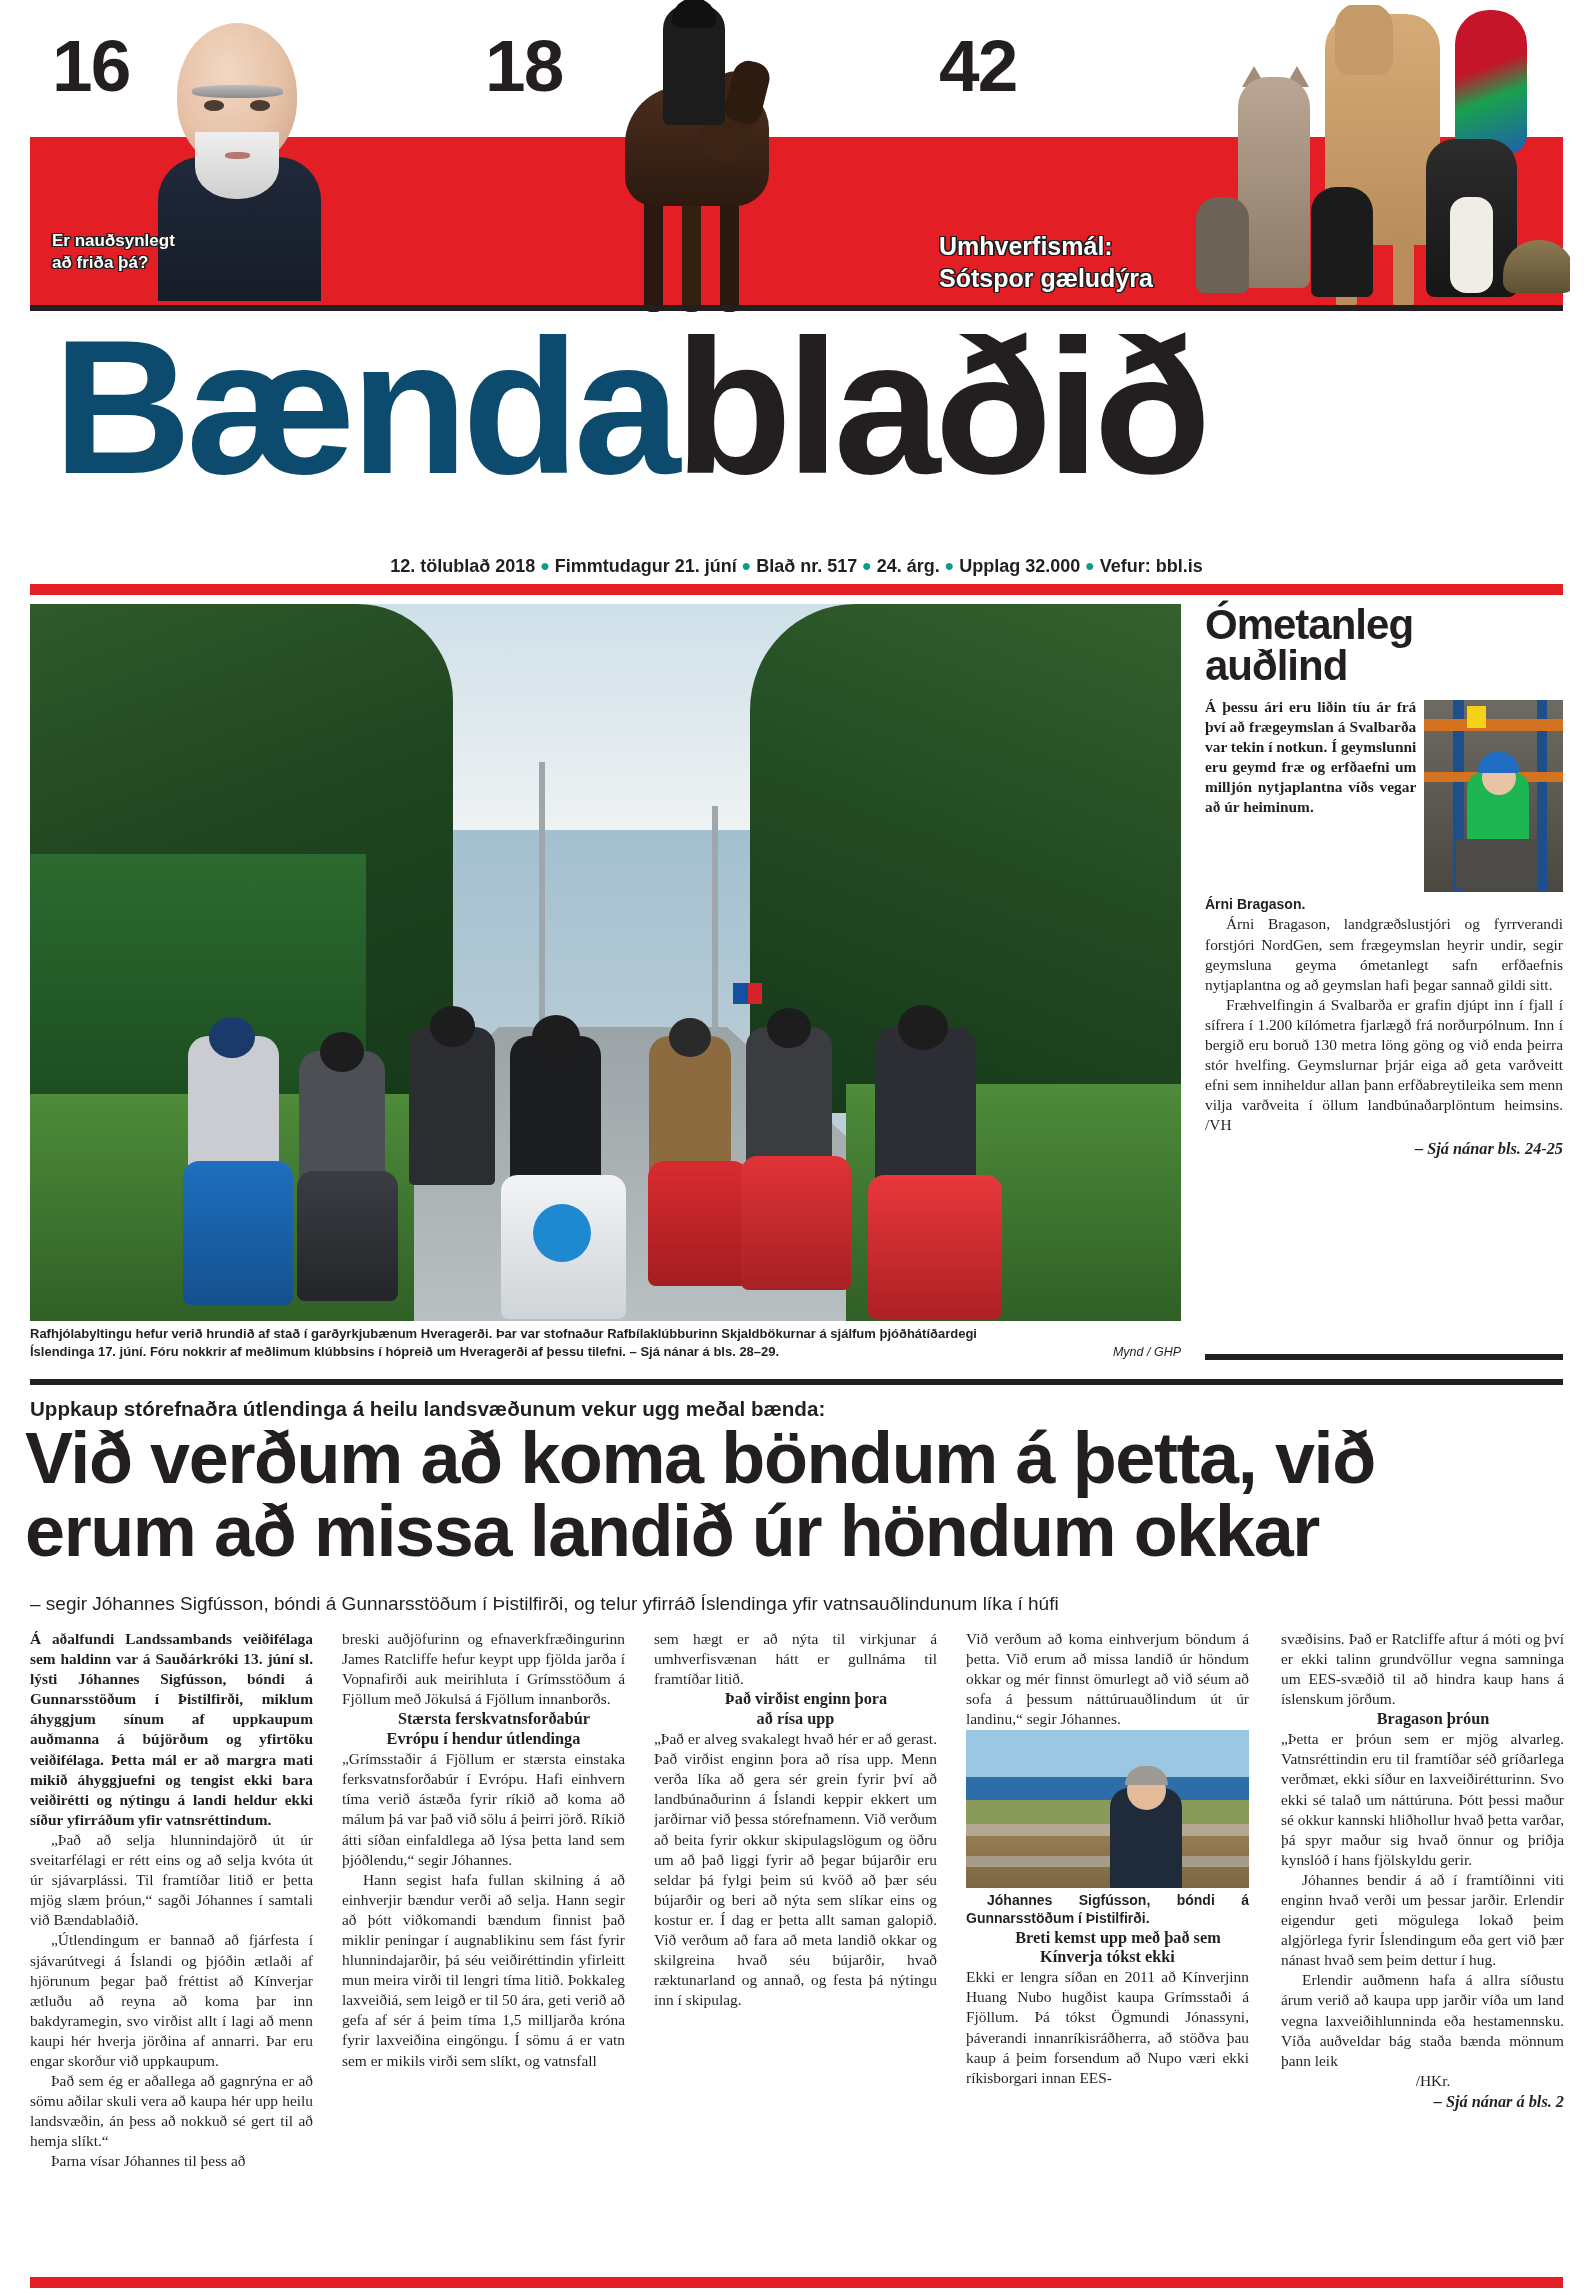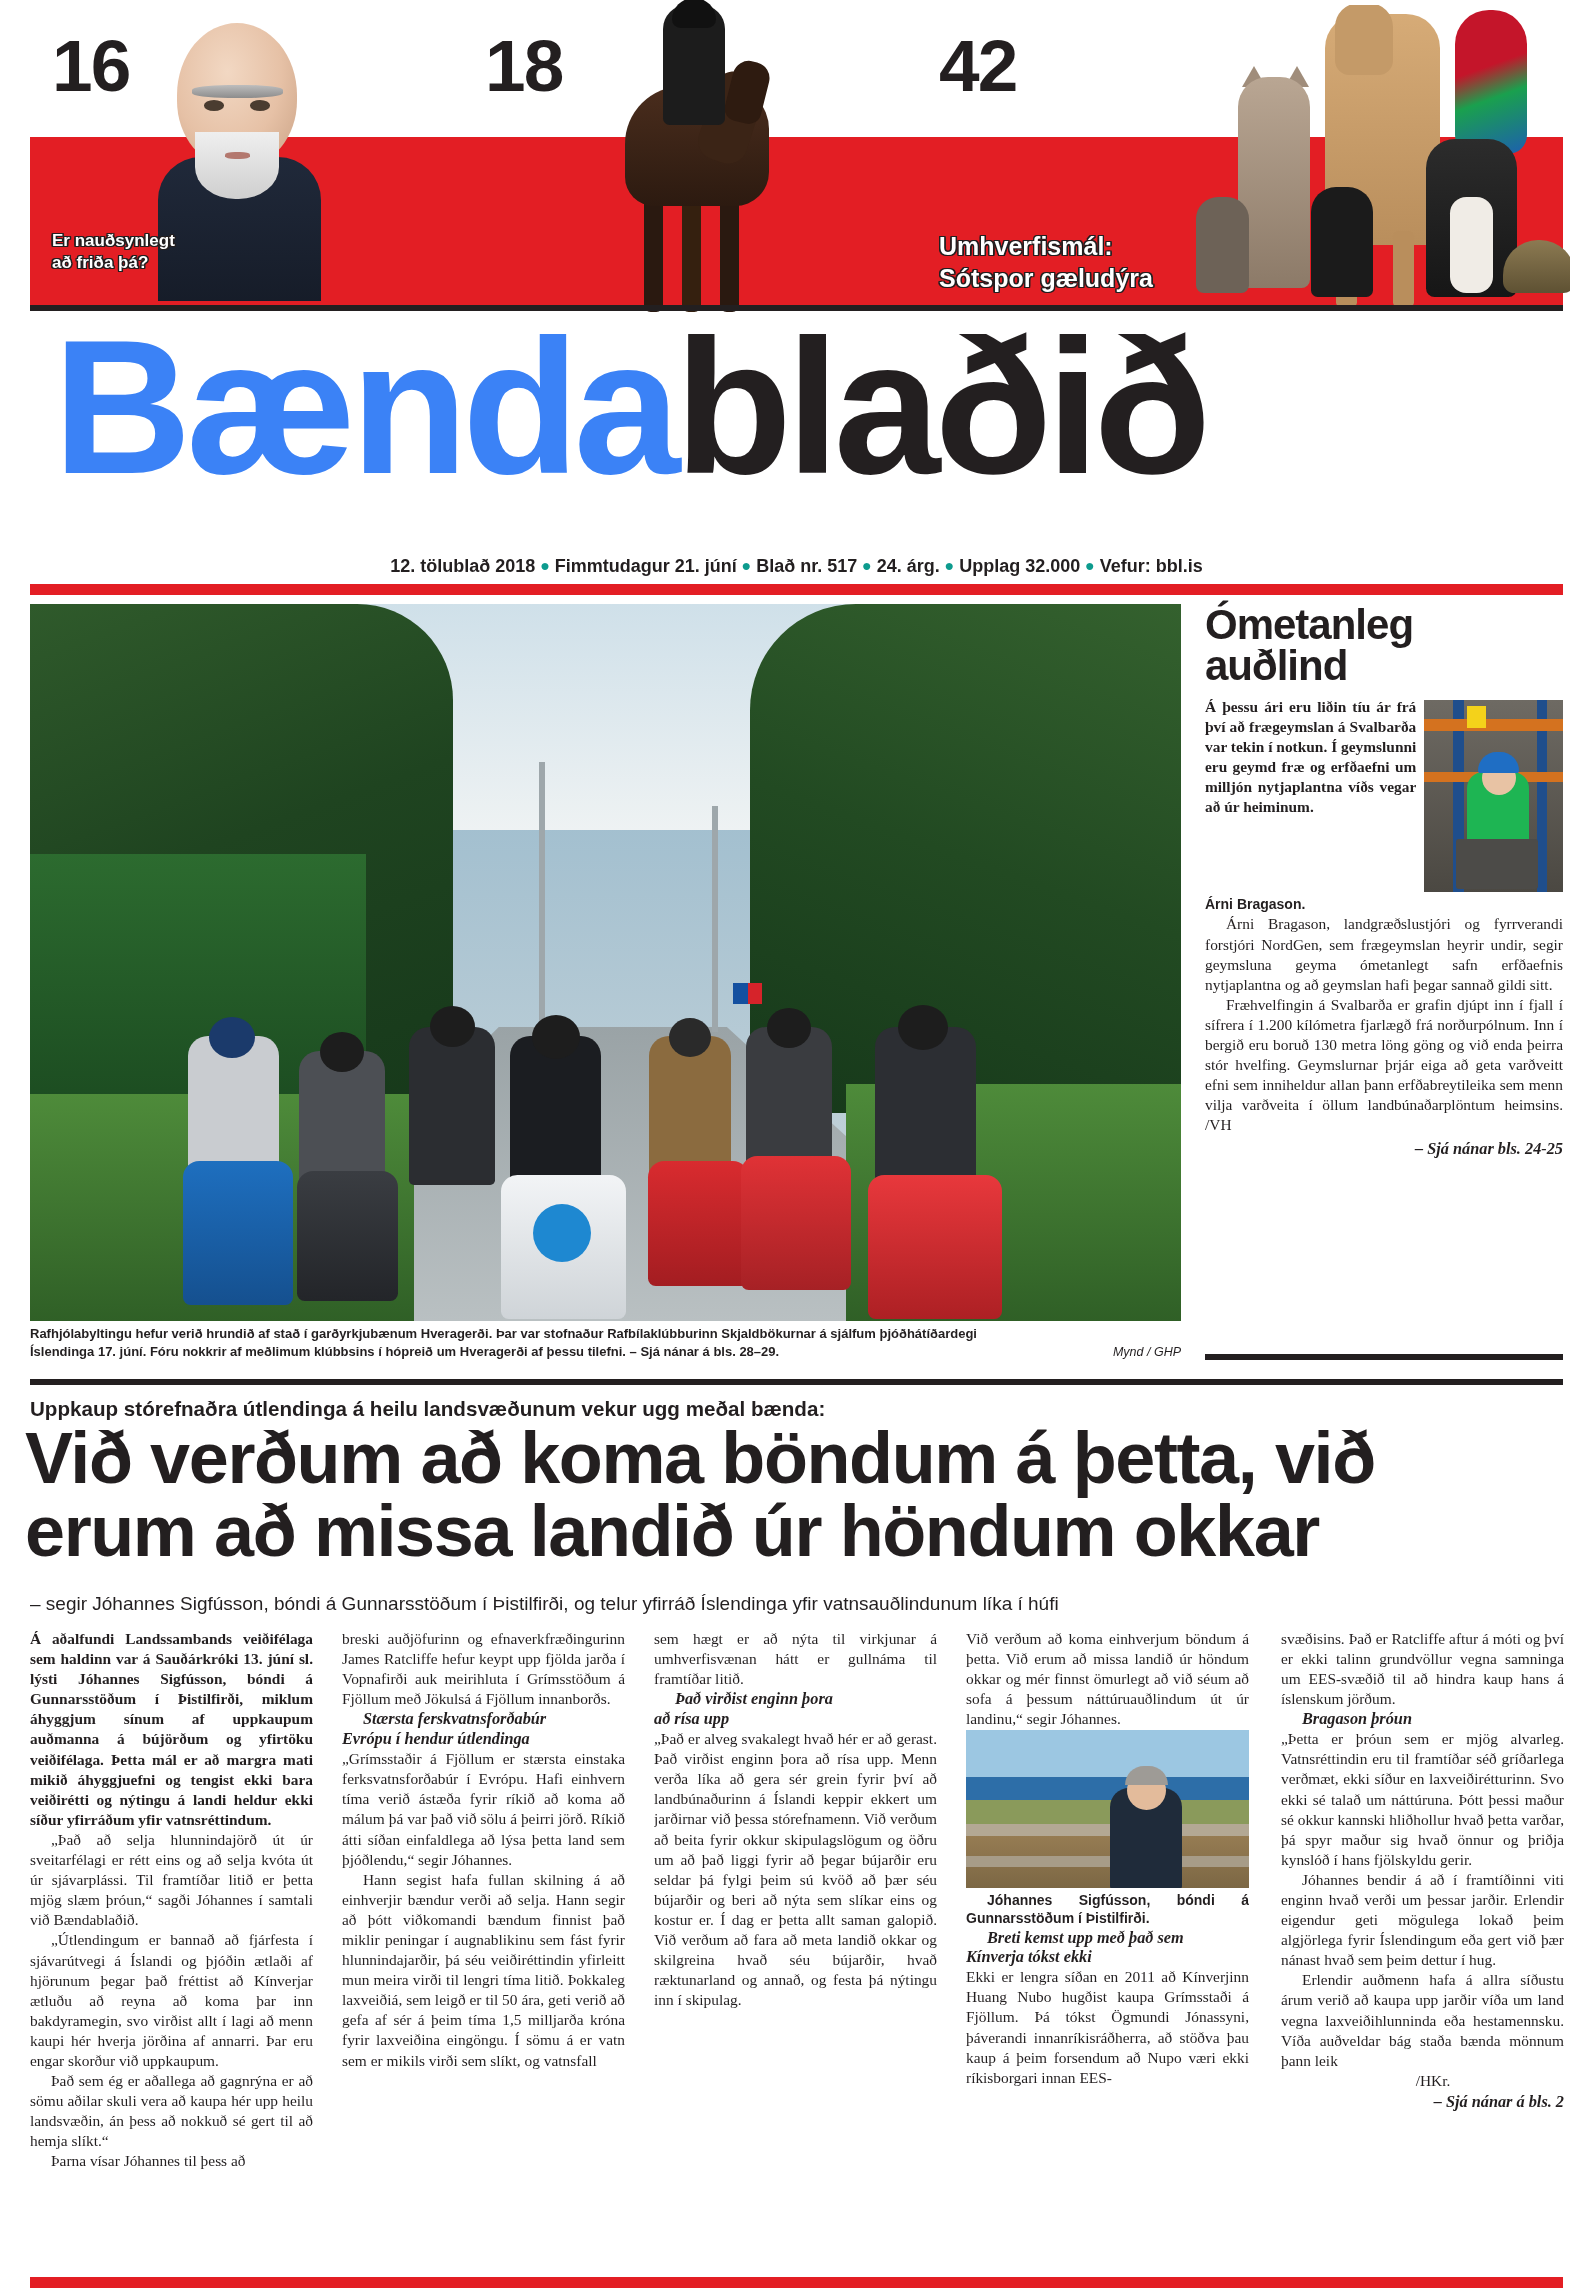--- a/index.html
+++ b/index.html
@@ -65,21 +65,21 @@
   .tp-pets .frenchie{position:absolute;left:259px;top:134px;width:91px;height:158px;background:linear-gradient(#2c2c2c,#161616);border-radius:29px 29px 8.6px 8.6px;}
   .tp-pets .frenchBelly{position:absolute;left:283px;top:192px;width:43px;height:96px;background:#f0ece6;border-radius:16.3px;}
   .tp-pets .blackcat{position:absolute;left:144px;top:182px;width:62px;height:110px;background:#1b1b1b;border-radius:25px 25px 6.7px 6.7px;}
   .tp-pets .tortoise{position:absolute;left:336px;top:235px;width:72px;height:53px;background:linear-gradient(#8c7a52,#5e5133);border-radius:35px 35px 11.5px 11.5px;}
   .tp-pets .bunny{position:absolute;left:29px;top:192px;width:53px;height:96px;background:#6d6257;border-radius:22px 22px 7.7px 7.7px;}
 
   
   .masthead{position:absolute;left:0;top:311px;width:1593px;height:245px;}
   .logo{position:absolute;left:53px;top:0px;font-family:"Liberation Sans",sans-serif;
         font-weight:bold;font-size:192px;line-height:1;letter-spacing:-5.8px;white-space:nowrap;}
-  .logo .a{color:#3b82f6;}
+  .logo .a{color:#0c4a6e;}
   .logo .b{color:#231f20;}
 
   .infoline{position:absolute;left:0;top:556px;width:1593px;text-align:center;
      font-family:"Liberation Sans",sans-serif;font-weight:bold;font-size:18px;color:#231f20;letter-spacing:0px;}
   .infoline .dot{color:#0d9b8e;font-size:16.3px;vertical-align:1px;padding:0 4.8px;}
   .redband{position:absolute;left:30px;top:584px;width:1533px;height:10.6px;background:#e31e24;}
 
   
   .mainphoto{position:absolute;left:30px;top:604px;width:1151px;height:717px;overflow:hidden;
      background:linear-gradient(#8fb4c9,#cfd9dd);}
@@ -141,21 +141,21 @@
      font-family:"Liberation Sans",sans-serif;font-size:19px;color:#231f20;}
 
   
   .cols{position:absolute;left:30px;top:1629px;width:1535px;height:639px;}
   .col{position:absolute;top:0;width:283px;height:639px;
        font-family:"Liberation Serif",serif;font-size:15.4px;line-height:1.305;
        text-align:justify;color:#231f20;overflow:hidden;}
   .c1{left:0;}.c2{left:312px;}.c3{left:624px;}.c4{left:936px;}.c5{left:1251px;width:283px;}
   .col p{margin:0;text-indent:21px;}
   .col p.lead{text-indent:0;font-weight:bold;}
-  .subhead{display:block;text-align:left;font-weight:bold;font-style:italic;font-size:16.3px;
+  .subhead{display:block;text-align:center;font-weight:bold;font-size:16.3px;
      line-height:1.22;margin:12.5px 0 12.5px 0;text-indent:0;}
   .inlinephoto{width:100%;height:158px;margin:1px 0 3.8px 0;overflow:hidden;position:relative;
      background:linear-gradient(#9cc7e2 0%,#9cc7e2 30%,#2d6ea8 30%,#2d6ea8 44%,#8a9a5b 44%,#8a9a5b 62%,#9a7f55 62%,#7c6744 100%);}
   .ip-rail1{position:absolute;left:0;top:94px;width:100%;height:11.5px;background:#b3a894;}
   .ip-rail2{position:absolute;left:0;top:126px;width:100%;height:10.6px;background:#a79c88;}
   .ip-man{position:absolute;left:144px;top:58px;width:72px;height:101px;background:#1f2b3a;border-radius:19px 19px 2.9px 2.9px;}
   .ip-face{position:absolute;left:161px;top:41px;width:39px;height:39px;border-radius:50%;background:#e3bb9b;}
   .ip-hair{position:absolute;left:159px;top:36px;width:43px;height:19px;border-radius:22px 22px 0 0;background:#9e9b96;}
   .photocap{font-family:"Liberation Sans",sans-serif;font-weight:bold;font-size:14px;
      line-height:1.26;text-indent:0;margin:0 0 1.9px 0;}

